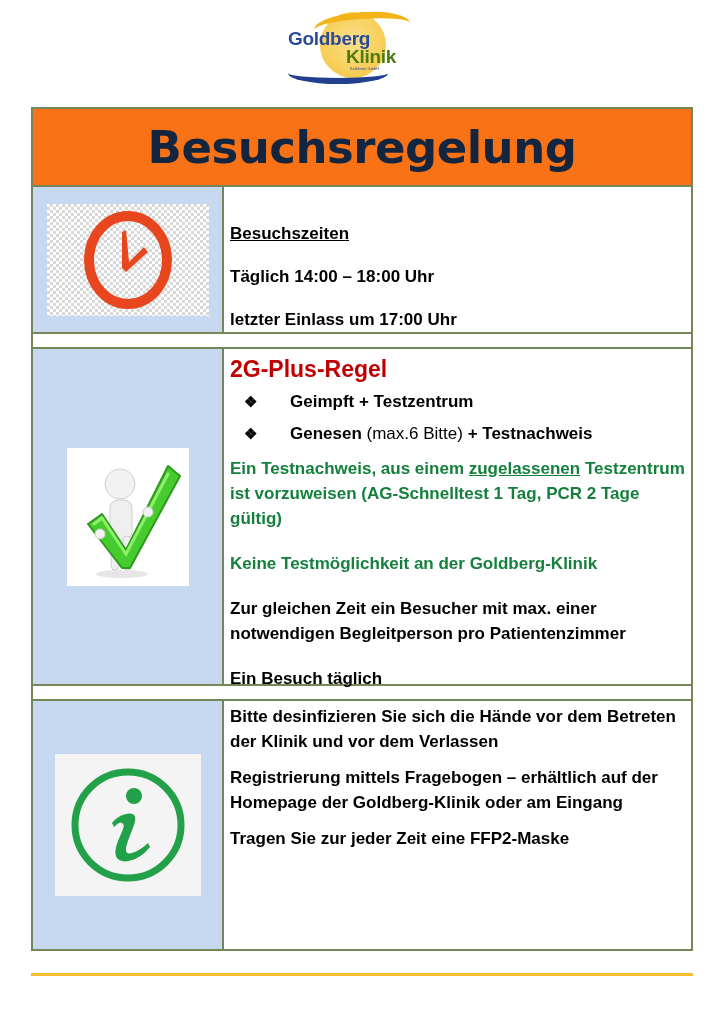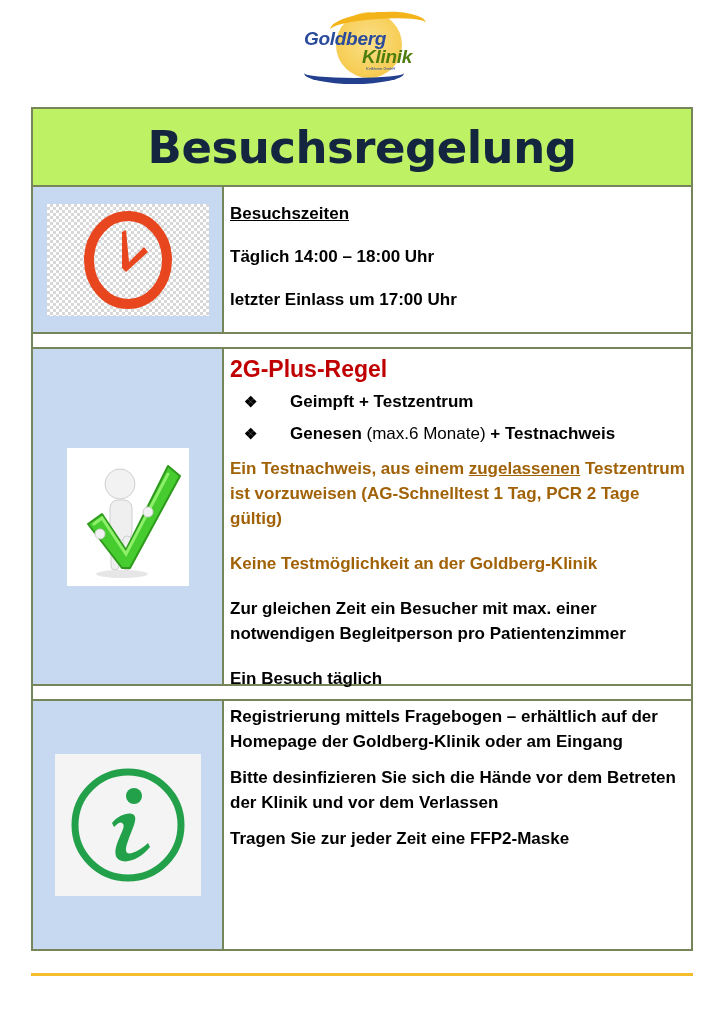--- a/index.html
+++ b/index.html
@@ -1,56 +1,56 @@
 <!DOCTYPE html>
 <html><head>
   <meta charset="utf-8">
   <style>
     html, body { margin: 0; padding: 0; background: #ffffff; }
     body { width: 724px; height: 1024px; position: relative; overflow: hidden;
            font-family: "Liberation Sans", sans-serif; }
 
-    .logo { position: absolute; left: 300px; top: 10px; width: 130px; height: 70px; font-style: italic; }
+    .logo { position: absolute; left: 284px; top: 10px; width: 130px; height: 70px; }
     .logo .sun { position: absolute; left: 36px; top: 2px; width: 66px; height: 66px;
                  border-radius: 50%; background: radial-gradient(circle at 50% 45%, #fbe08a 0%, #f7cf5a 60%, #f3bf3a 100%); }
     .logo .swoosh-top { position: absolute; left: 30px; top: 2px; width: 96px; height: 22px;
                  border-top: 7px solid #f2b418; border-radius: 60% 60% 0 0; transform: rotate(-4deg); }
     .logo .swoosh-bottom { position: absolute; left: 4px; top: 52px; width: 100px; height: 16px;
                  border-bottom: 6px solid #23408e; border-radius: 0 0 60% 60%; }
     .logo .brand1 { position: absolute; left: 4px; top: 18px; font-weight: bold; font-size: 19px;
                  color: #2a4b9b; letter-spacing: -0.3px; }
     .logo .brand2 { position: absolute; left: 62px; top: 36px; font-weight: bold; font-size: 19px;
                  color: #4d7c0f; letter-spacing: -0.3px; }
     .logo .brand3 { position: absolute; left: 66px; top: 56px; font-size: 4px; color: #2a4b9b; }
 
     .table { position: absolute; left: 31px; top: 107px; width: 662px;
              border: 2px solid #76865a; box-sizing: border-box; }
-    .header { height: 76px; background: #bef264; border-bottom: 2px solid #76865a;
+    .header { height: 76px; background: #f97316; border-bottom: 2px solid #76865a;
               display: flex; align-items: center; justify-content: center; }
     .header h1 { margin: 0; font-family: "DejaVu Sans", sans-serif; font-weight: bold;
                  font-size: 45px; color: #14263f; letter-spacing: -0.5px; }
 
     .row { display: flex; border-bottom: 2px solid #76865a; }
     .row:last-child { border-bottom: none; }
     .cell-left { width: 189px; background: #c6d9f1; border-right: 2px solid #76865a;
                  display: flex; align-items: center; justify-content: center; flex-shrink: 0; }
     .cell-right { flex: 1; padding: 0 6px; color: #000; font-weight: bold; font-size: 17px; line-height: 25px; }
     .spacer { height: 13px; background: #fff; border-bottom: 2px solid #76865a; }
 
     .row1 { height: 145px; }
     .row2 { height: 335px; justify-content: flex-end; }
     .row3 { height: 248px; }
 
     p { margin: 0; }
     .u { text-decoration: underline; }
-    .red { color: #a16207; }
+    .red { color: #15803d; }
     .normal { font-weight: normal; }
 
     .r1 p { margin-top: 18px; }
-    .r1 p:first-child { margin-top: 14px; }
+    .r1 p:first-child { margin-top: 34px; }
 
     .r2 .title { font-size: 23px; line-height: 28px; margin-top: 6px; color: #c00000; }
     .r2 ul { list-style: none; margin: 2px 0 0 0; padding: 0; }
     .r2 li { display: flex; align-items: center; height: 32px; }
     .r2 li .bullet { width: 60px; padding-left: 14px; box-sizing: border-box; font-size: 15px; color: #000; }
     .r2 .p { margin-top: 7px; }
     .r2 .p2 { margin-top: 20px; }
 
     .r3 p { margin-top: 11px; }
     .r3 p:first-child { margin-top: 3px; }
@@ -126,21 +126,21 @@
     <div class="cell-right r2">
       <p class="title">2G-Plus-Regel</p>
       <ul>
         <li>
           <span class="bullet">❖</span>
           <span>Geimpft + Testzentrum</span>
         </li>
         <li>
           <span class="bullet">❖</span>
           <span>Genesen</span>
-          <span class="normal" style="white-space:pre"> (max.6 Monate) </span>
+          <span class="normal" style="white-space:pre"> (max.6 Bitte) </span>
           <span>+ Testnachweis</span>
         </li>
       </ul>
       <p class="red p"><span>Ein Testnachweis, aus einem </span><span class="u">zugelassenen</span><span> Testzentrum ist vorzuweisen (AG-Schnelltest 1 Tag, PCR 2 Tage gültig)</span></p>
       <p class="red p2">Keine Testmöglichkeit an der Goldberg-Klinik</p>
       <p class="p2">Zur gleichen Zeit ein Besucher mit max. einer notwendigen Begleitperson pro Patientenzimmer</p>
       <p class="p2">Ein Besuch täglich</p>
     </div>
   </div>
 
@@ -150,20 +150,20 @@
     <div class="cell-left">
       <div class="info-box">
         <svg width="120" height="120" viewBox="0 0 120 120">
           <circle cx="60" cy="60" r="53" fill="none" stroke="#23a04a" stroke-width="7"></circle>
           <circle cx="66" cy="31" r="8" fill="#23a04a"></circle>
           <path d="M44 58 C50 50 62 46 66 50 C70 54 64 64 60 76 C56 86 58 90 64 88 C70 86 76 82 80 78 L82 82 C74 92 62 98 54 96 C46 94 46 86 50 76 C54 66 58 60 54 58 C52 56 48 60 46 62 Z" fill="#23a04a"></path>
         </svg>
       </div>
     </div>
     <div class="cell-right r3">
+      <p>Bitte desinfizieren Sie sich die Hände vor dem Betreten der Klinik und vor dem Verlassen</p>
       <p>Registrierung mittels Fragebogen – erhältlich auf der Homepage der Goldberg-Klinik oder am Eingang</p>
-      <p>Bitte desinfizieren Sie sich die Hände vor dem Betreten der Klinik und vor dem Verlassen</p>
       <p>Tragen Sie zur jeder Zeit eine FFP2-Maske</p>
     </div>
   </div>
 </div>
 
 <div class="footer-line"></div>
 
 </body></html>

